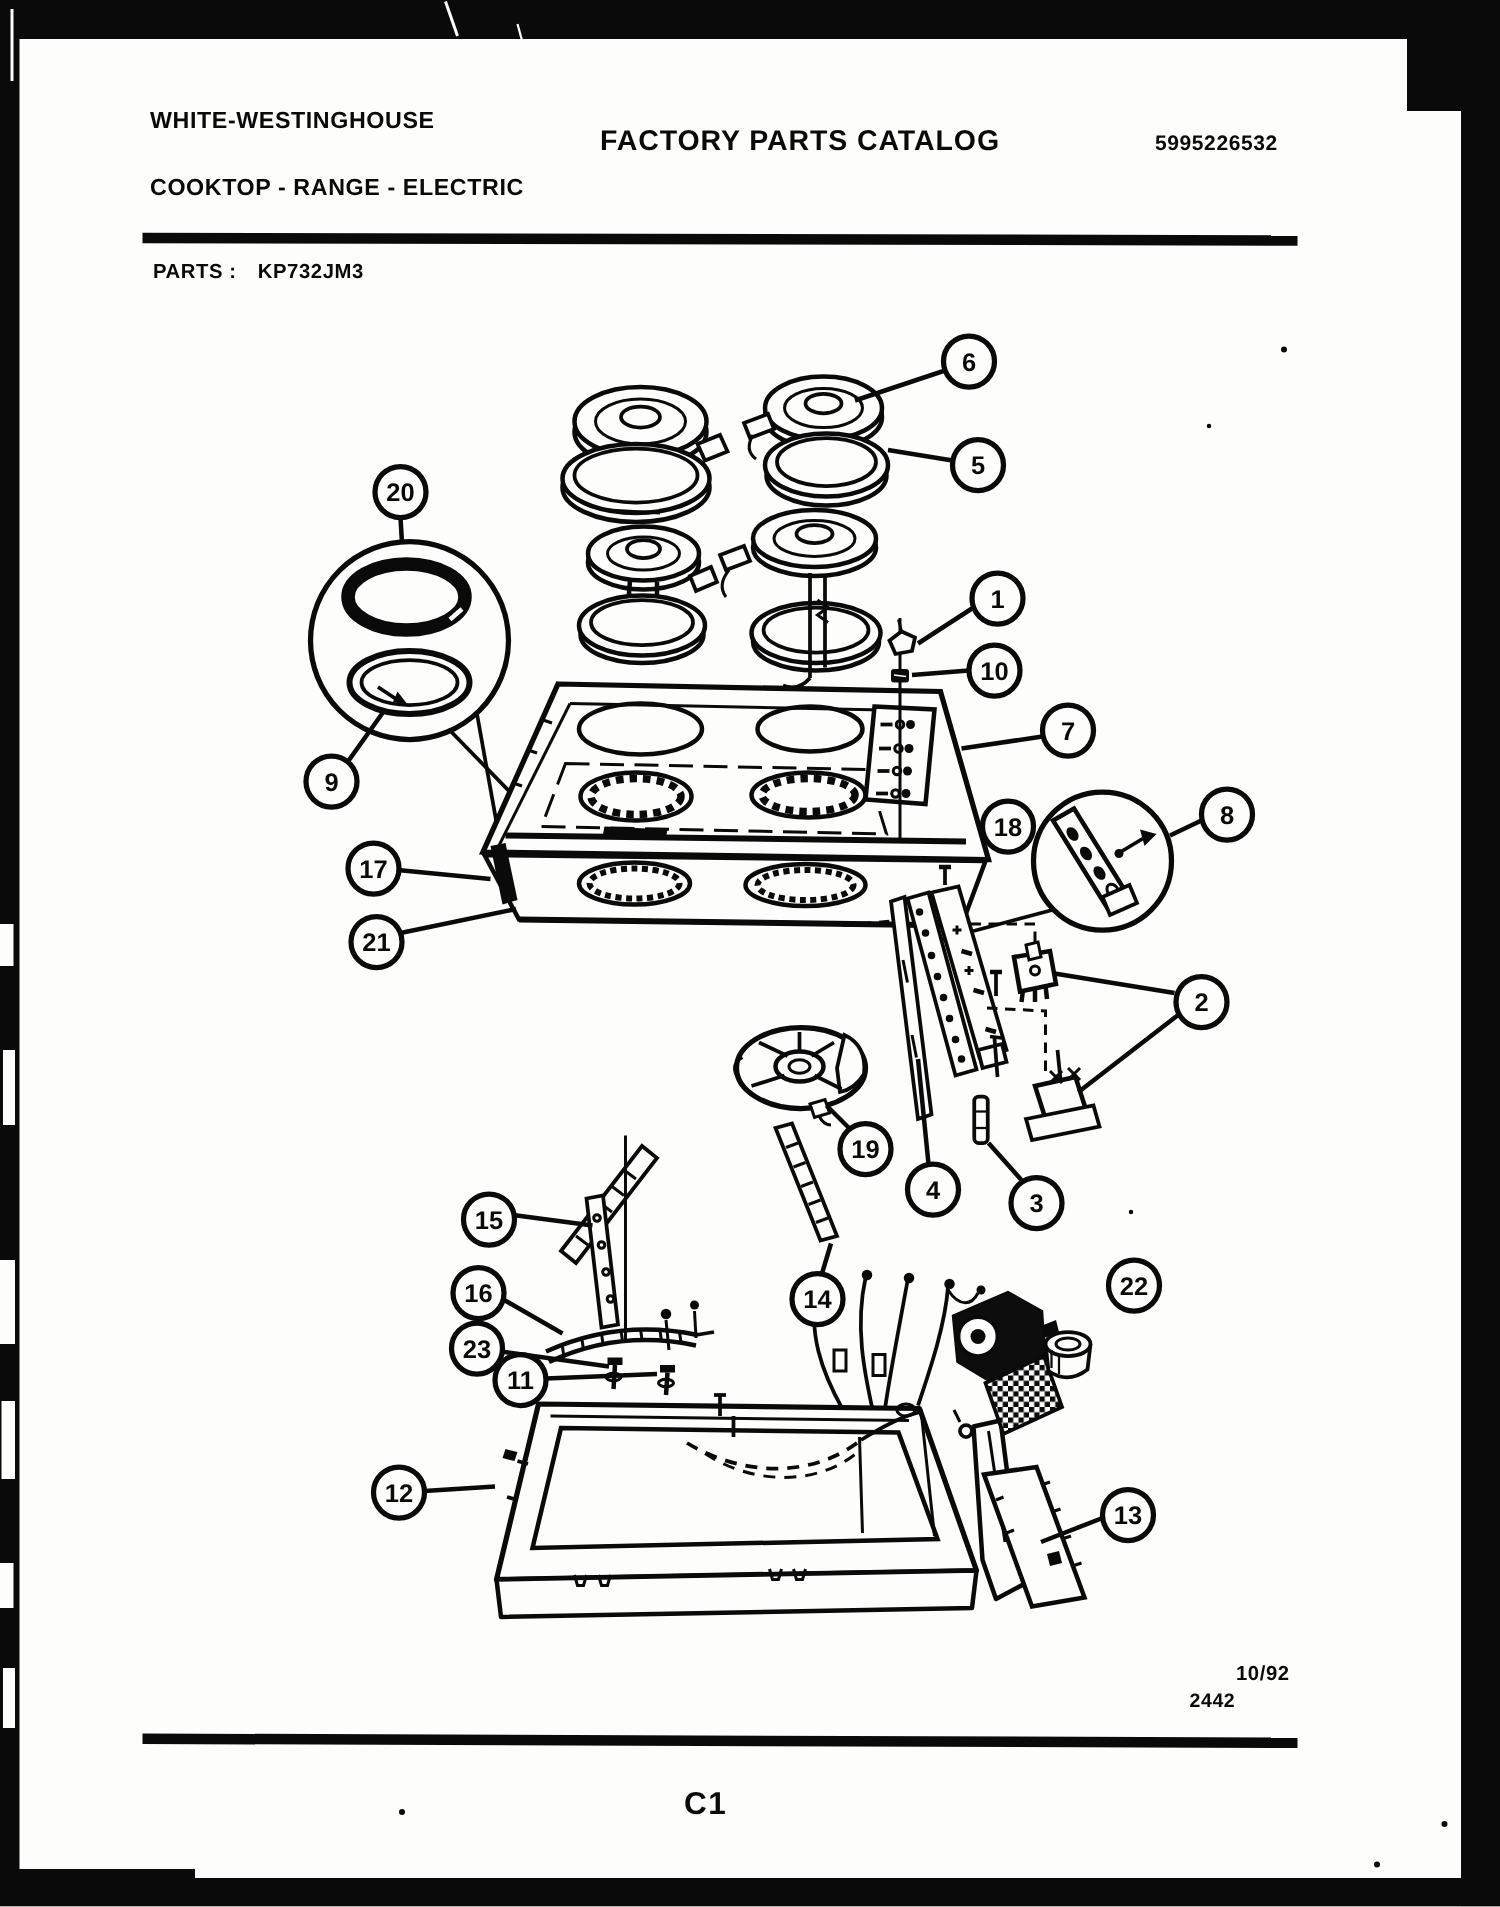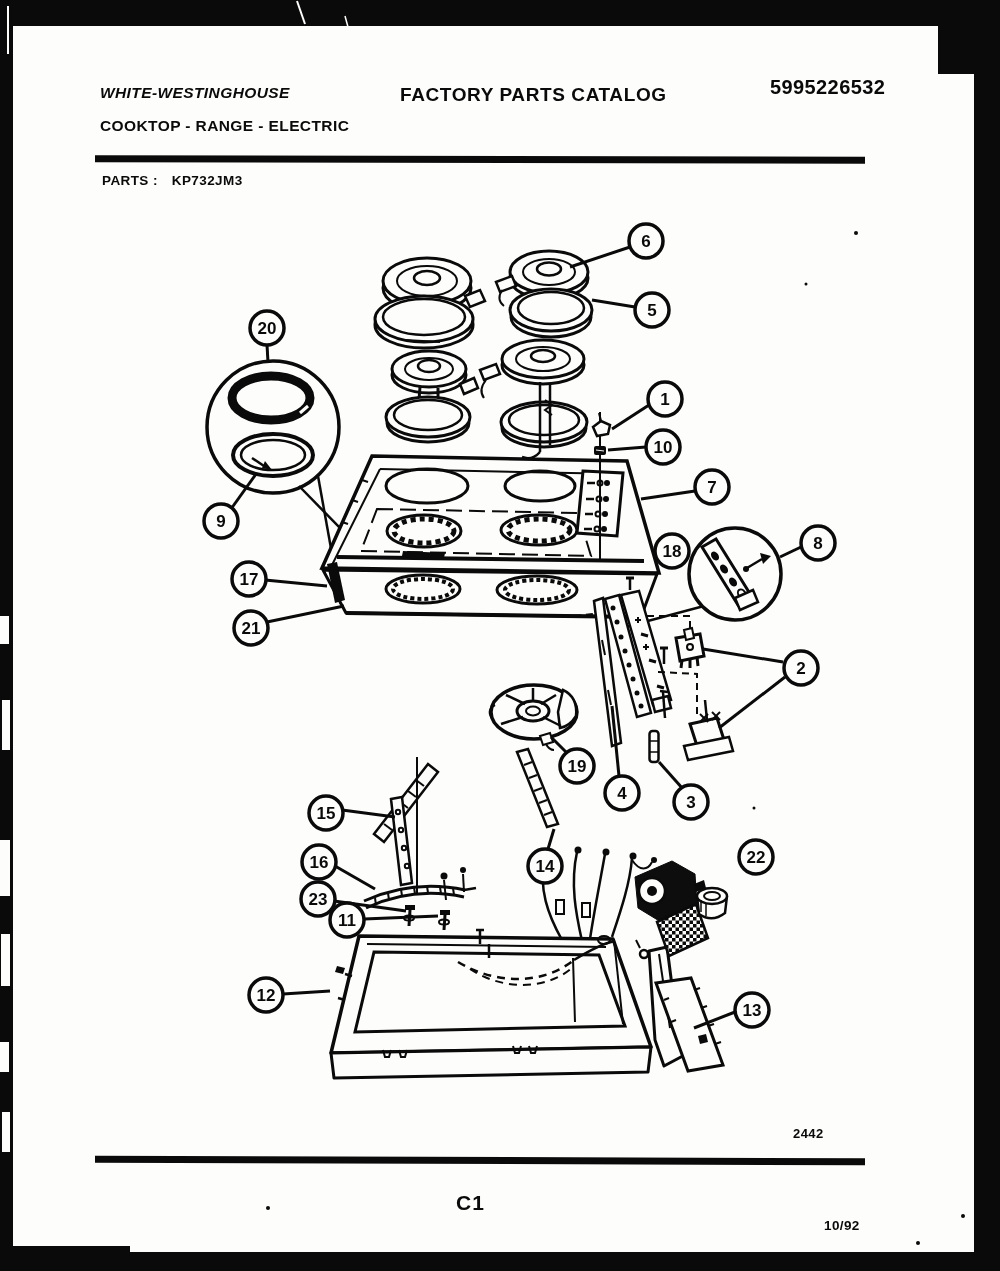--- a/index.html
+++ b/index.html
@@ -1,26 +1,26 @@
 <!DOCTYPE html>
 <html><head>
 <meta charset="utf-8">
 <style>
   html,body{margin:0;padding:0;background:#888;}
   .page{position:relative;width:1000px;height:1271px;background:#fdfdfb;overflow:hidden;
         font-family:"Liberation Sans",sans-serif;color:#0a0a0a;}
   .txt{position:absolute;font-weight:bold;white-space:pre;letter-spacing:.4px;}
-  .brand1{left:100px;top:84px;font-size:15.5px;font-style:italic;}
+  .brand1{left:100px;top:72px;font-size:15.5px;}
   .brand2{left:100px;top:117px;font-size:15.5px;}
   .title{left:400px;top:84px;font-size:19px;letter-spacing:.6px;}
-  .pubno{left:770px;top:76px;font-size:20px;}
+  .pubno{left:770px;top:87px;font-size:14px;}
   .modelrow{left:102px;top:173px;font-size:13.5px;}
   .modelno{margin-left:14px;}
   .figcode{left:793px;top:1126px;font-size:13px;}
-  .datecode{left:824px;top:1218px;font-size:13.5px;}
+  .datecode{left:824px;top:1108px;font-size:13.5px;}
   .pageno{left:456px;top:1191px;font-size:21px;letter-spacing:1px;}
   .rule{position:absolute;left:95px;width:770px;height:7px;background:#0a0a0a;}
   .rule1{top:156px;transform:rotate(.12deg);}
   .rule2{top:1157px;transform:rotate(.2deg);}
   svg{position:absolute;left:0;top:0;}
   svg *{vector-effect:none;}
   .ln{stroke:#0a0a0a;fill:none;}
   .part{stroke:#0a0a0a;fill:#fdfdfb;}
   .callout circle{fill:#fdfdfb;stroke:#0a0a0a;stroke-width:3.5;}
   .callout text{font:bold 17px "Liberation Sans",sans-serif;text-anchor:middle;fill:#0a0a0a;}

